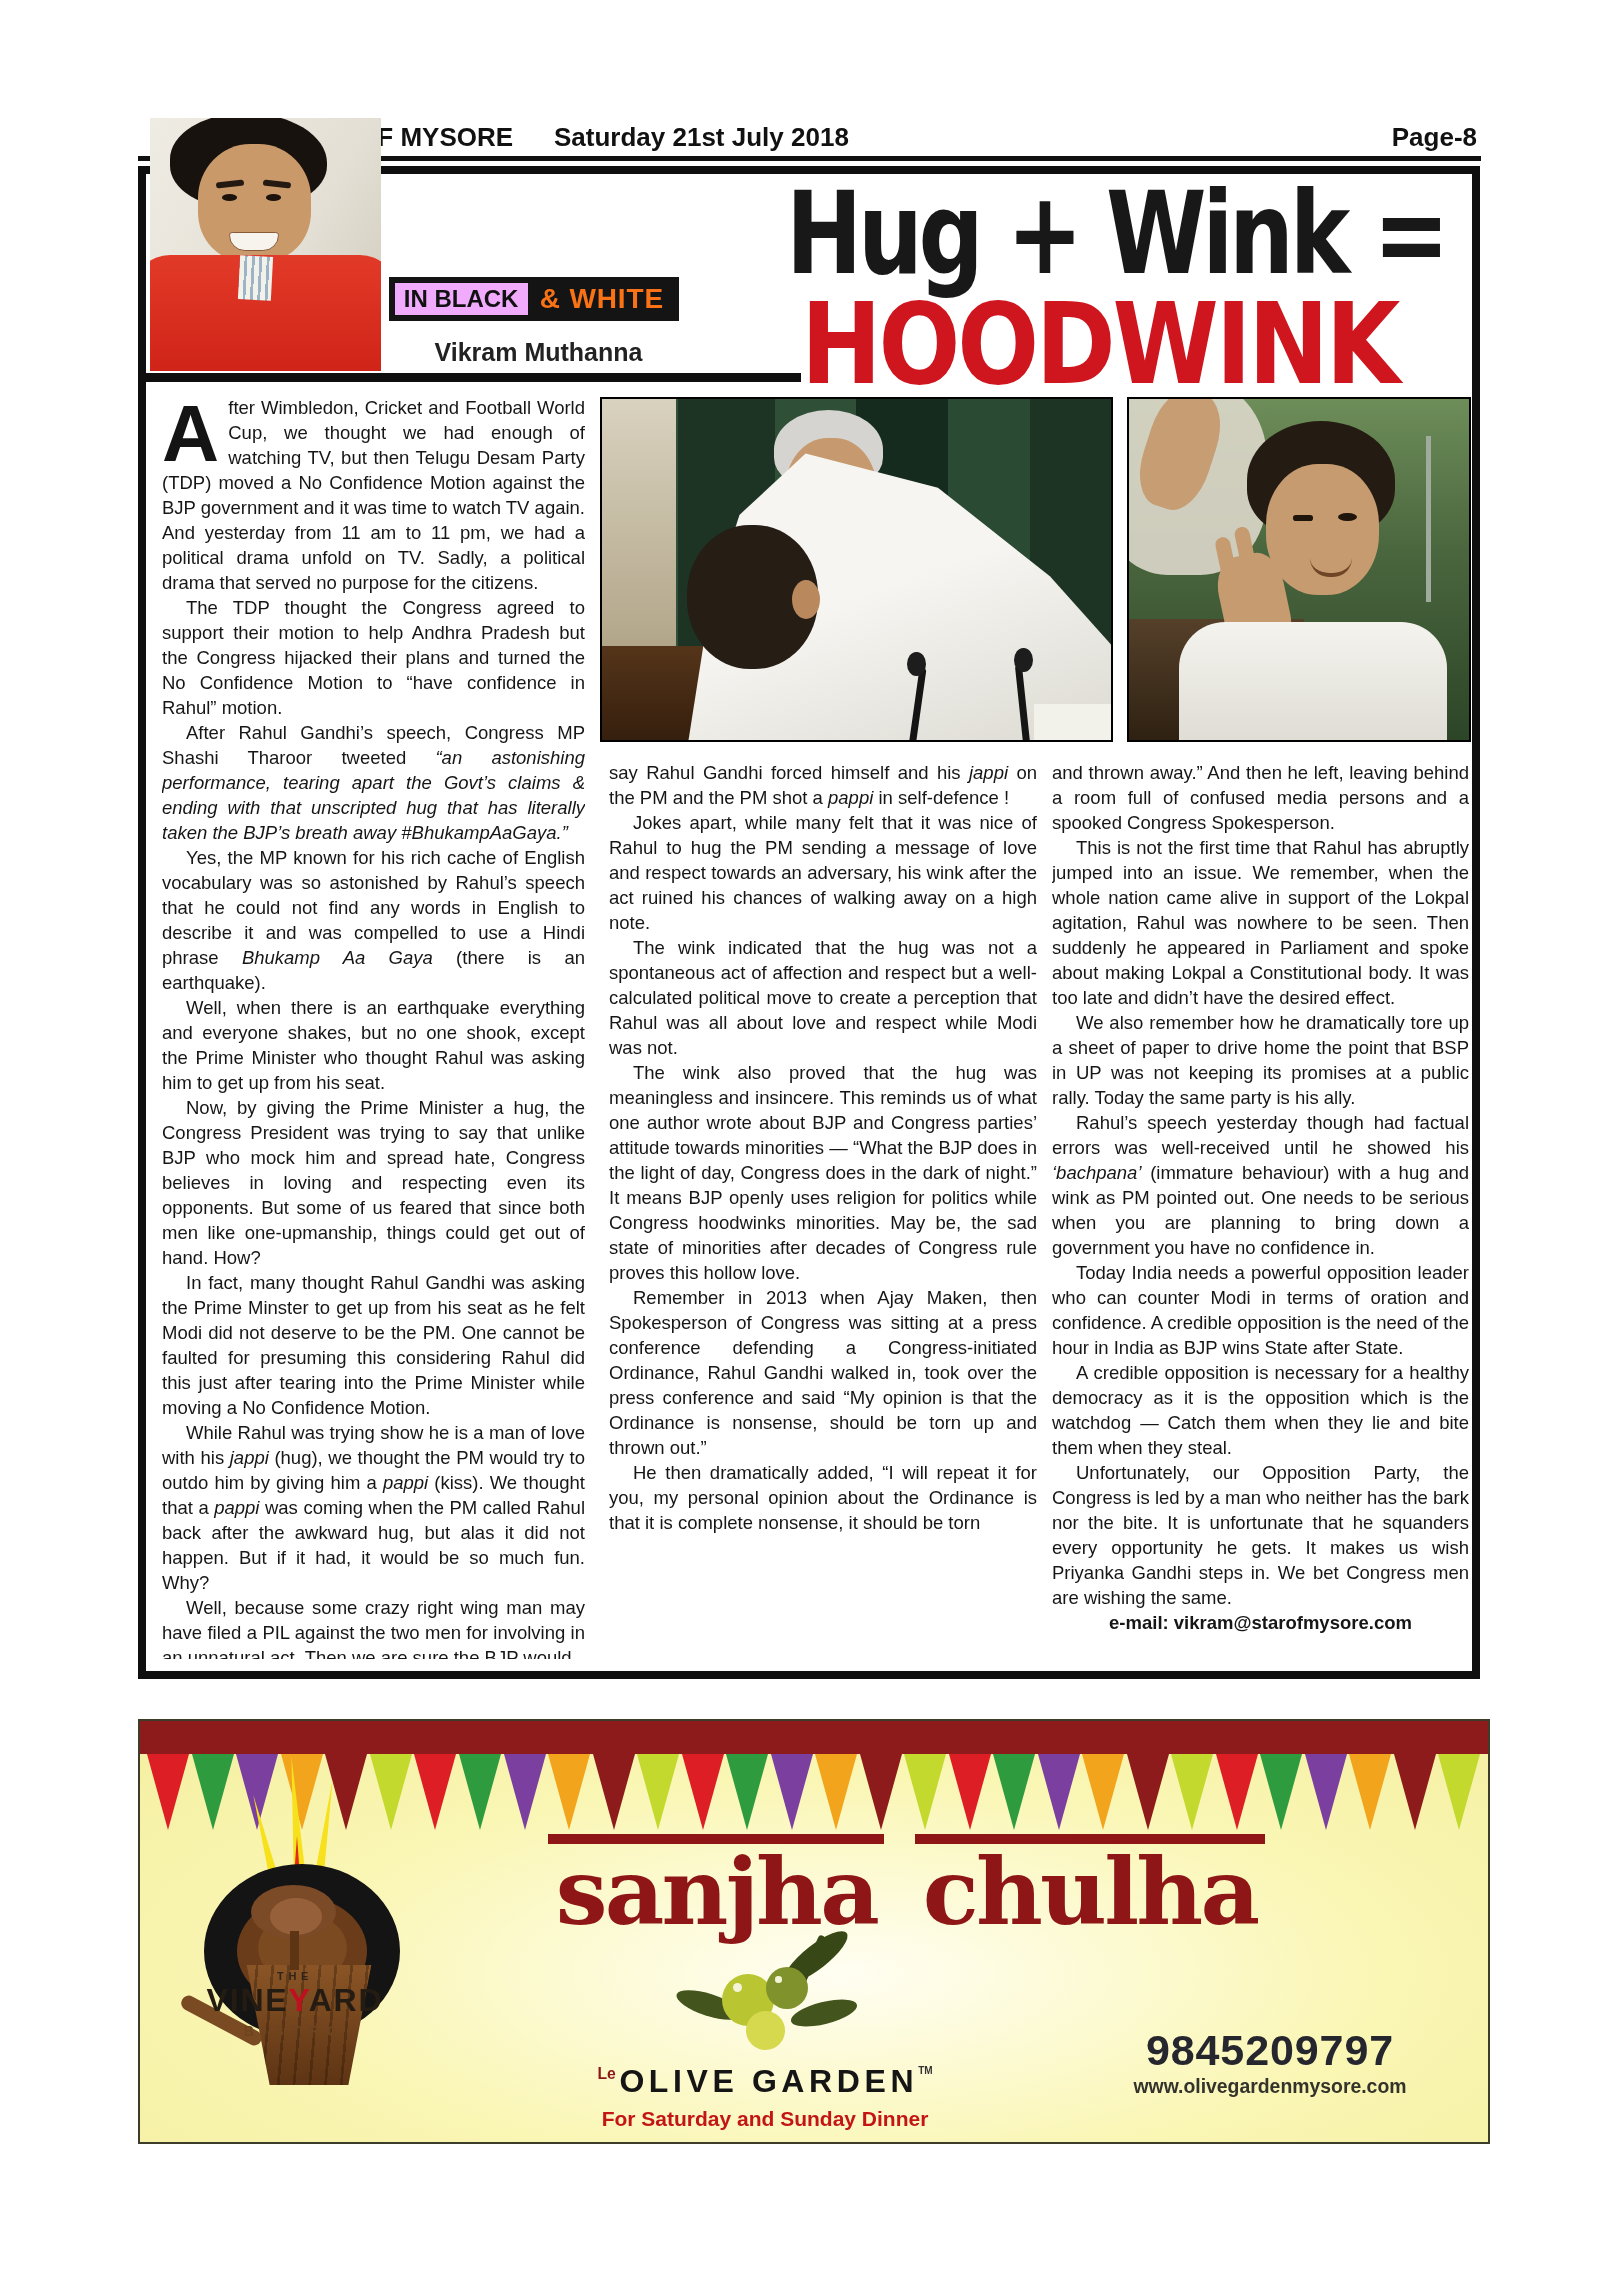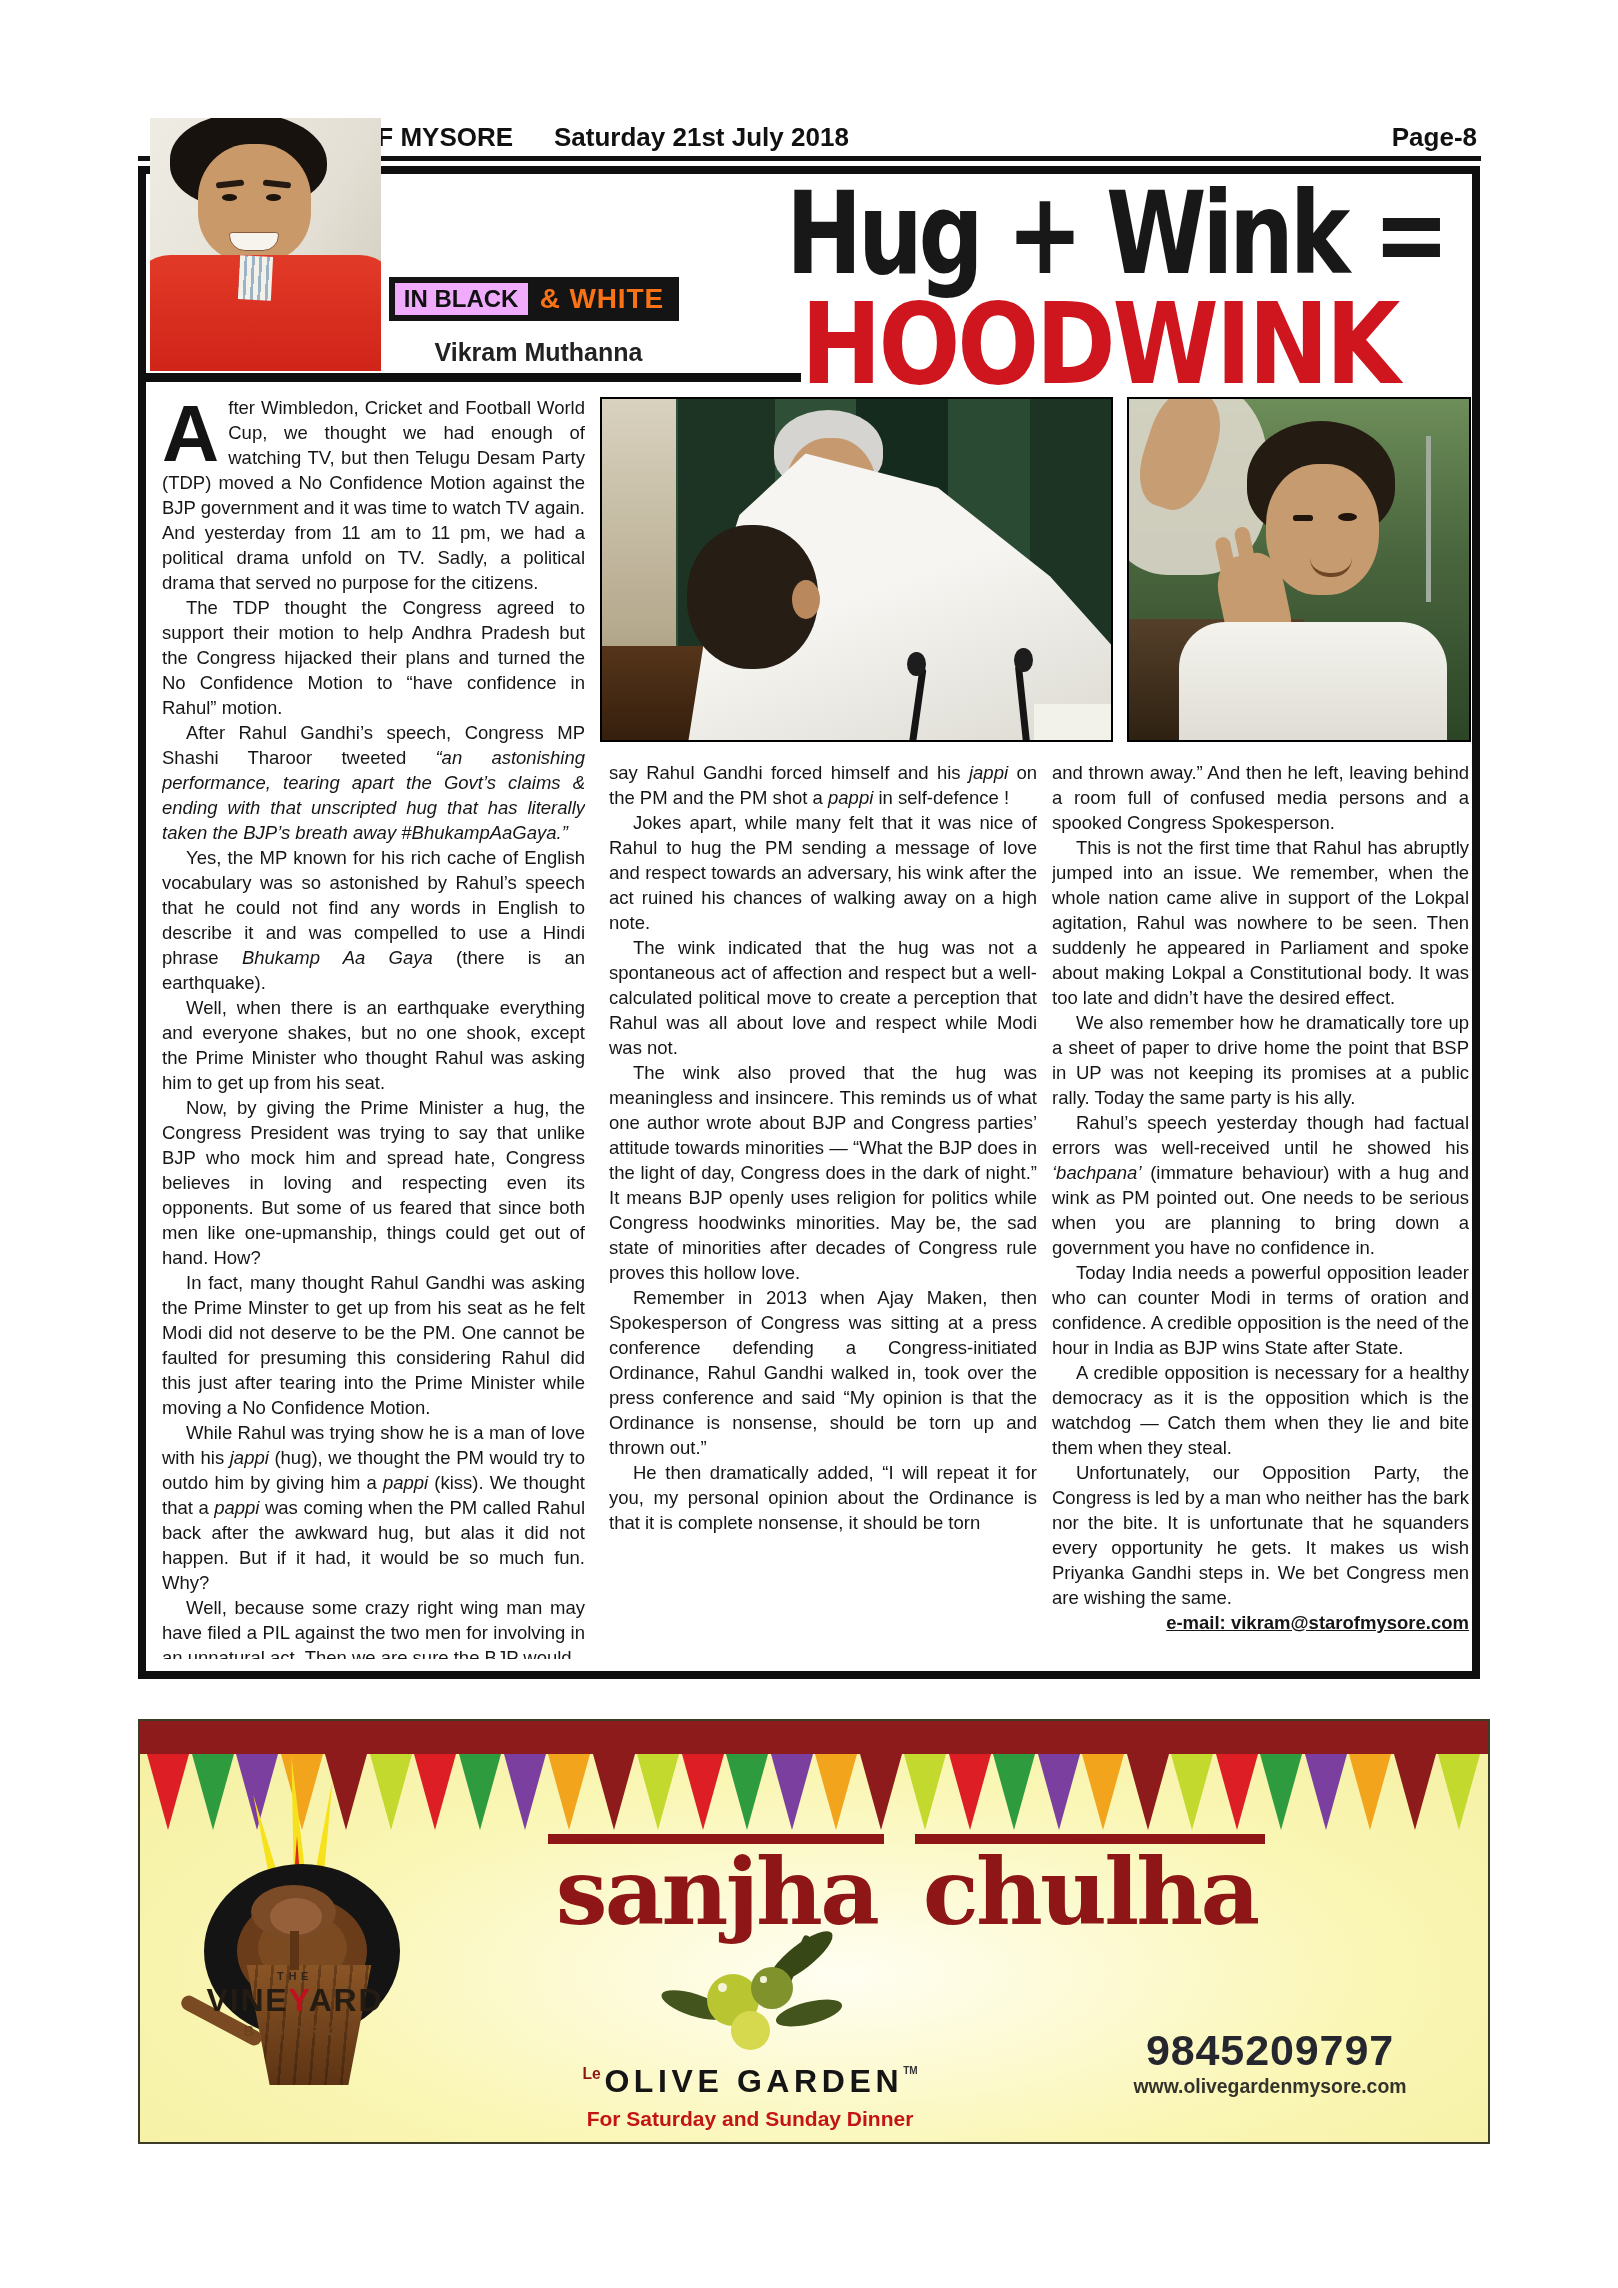--- a/index.html
+++ b/index.html
@@ -67,21 +67,21 @@
   .p2-hand{left:92px;top:155px;width:66px;height:96px;border-radius:36% 36% 30% 30%;background:#c59b6f;transform:rotate(-12deg);}
   .p2-finger{position:absolute;width:14.8px;height:41px;border-radius:7.4px;background:#c59b6f;}
   .p2-shirt{left:50px;top:223px;width:268px;height:129px;border-radius:46px 46px 0 0;background:linear-gradient(180deg,#f4f3ee,#dddbd2);}
 
   
   .col{font-size:18.5px;line-height:25px;text-align:justify;overflow:hidden;color:#161616;}
   .col p{margin:0;text-indent:24px;}
   .col p.ni{text-indent:0;}
   .col i{font-style:italic;}
   .dropcap{float:left;font-size:79px;line-height:66px;font-weight:bold;margin:5.5px 9.2px 0 0;color:#141414;}
-  .email-line{font-weight:bold;text-align:right;text-indent:0 !important;margin-top:1.8px;text-decoration:underline;}
+  .email-line{font-weight:bold;text-align:center;text-indent:0 !important;margin-top:1.8px;}
 
   
   .ad-box{border:2.8px solid #3c3c28;overflow:hidden;
           background:radial-gradient(ellipse at 52% 60%,#fffef2 0%,#faf6b4 55%,#f4efa0 100%);}
   .ad-bar{left:0;top:0;width:100%;height:33px;}
   .bunting{left:0;top:33px;width:100%;height:79px;display:flex;justify-content:space-between;padding:0 7.4px;box-sizing:border-box;}
   .flag{width:0;height:0;border-left:21px solid transparent;border-right:21px solid transparent;border-top:76px solid #c00;}
 
   
   .flame{position:absolute;background:#f6e11c;}
@@ -291,21 +291,21 @@
       <div class="vy-tree">
         <div class="vy-canopy"></div>
           <div class="vy-canopy2"></div>
           <div class="vy-trunk"></div>
       </div>
       <div class="vy-the">THE</div>
       <div class="vy-name"><span>VINE</span><span class="red-y">Y</span><span>ARD</span></div>
       <div class="vy-bistro">BISTRO</div>
     </div>
 
-    <div class="abs og" style="left:393px;top:229px;width:434px;">
+    <div class="abs og" style="left:408px;top:229px;width:434px;">
       <div class="og-art">
         <div class="og-stem"></div>
         <div class="og-leaf og-l1"></div>
           <div class="og-leaf og-l2"></div>
           <div class="og-leaf og-l3"></div>
         <div class="og-o1"></div>
           <div class="og-o2"></div>
           <div class="og-o3"></div>
         <div class="og-hl" style="left:65px;top:33px;"></div>
           <div class="og-hl" style="left:107px;top:26px;width:6.5px;height:6.5px;"></div>

